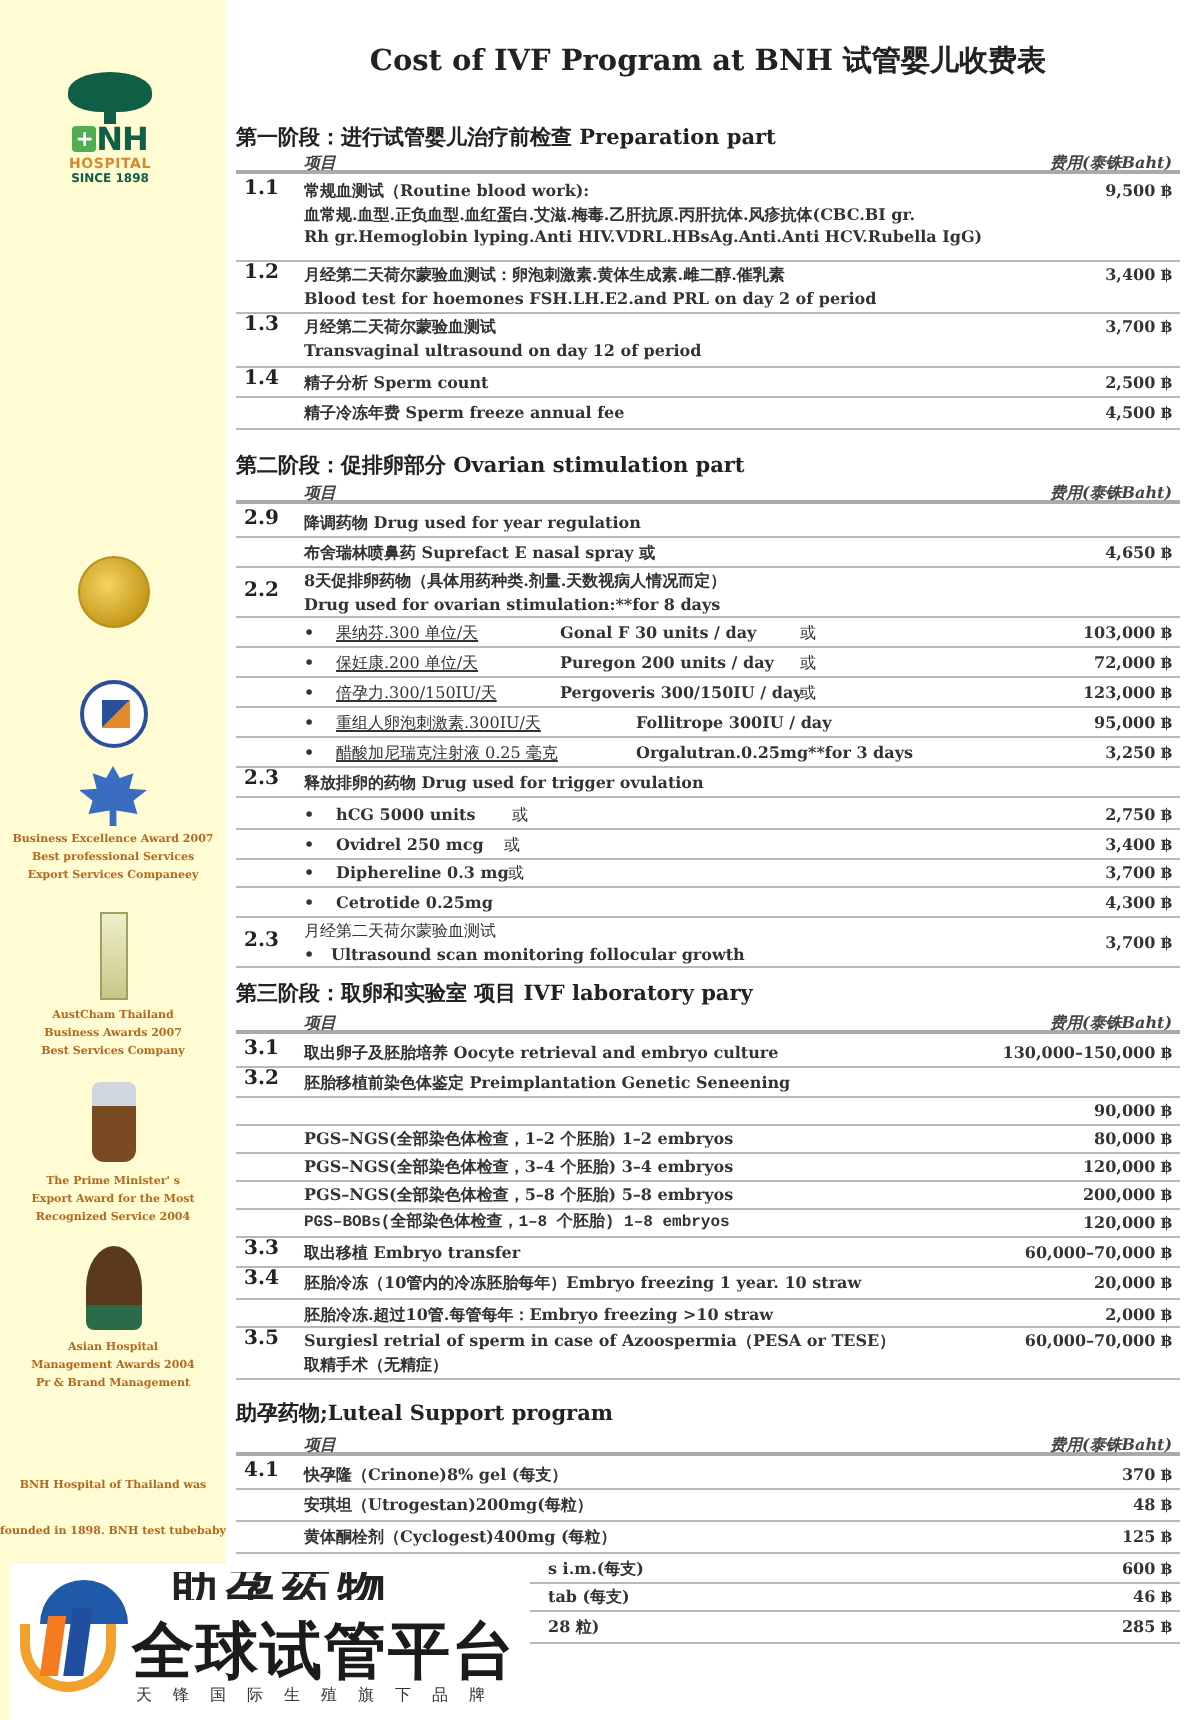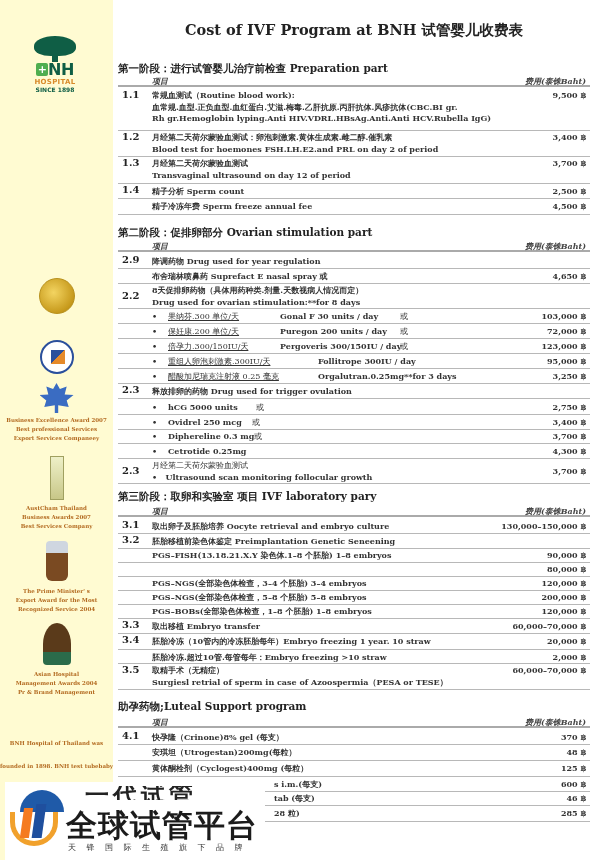--- a/index.html
+++ b/index.html
@@ -259,42 +259,42 @@
       </div>
     <span class="price" style="top:2px;">130,000–150,000 ฿</span>
   </div>
   <div class="row" style="top:534px;height:15px;">
     <span class="num" style="top:0;">3.2</span>
     <div class="desc" style="top:2px;">
         <span class="l2">胚胎移植前染色体鉴定 Preimplantation Genetic Seneening</span>
       </div>
   </div>
   <div class="row" style="top:549px;height:14px;">
-    <div class="desc" style="top:1px;">
-        <span class="l2">PGS–FISH(13.18.21.X.Y 染色体.1–8 个胚胎) 1–8 embryos</span>
-      </div>
     <span class="price" style="top:1px;">90,000 ฿</span>
   </div>
   <div class="row" style="top:563px;height:14px;">
+    <div class="desc" style="top:1px;">
+        <span class="l2">PGS–NGS(全部染色体检查，1–2 个胚胎) 1–2 embryos</span>
+      </div>
     <span class="price" style="top:1px;">80,000 ฿</span>
   </div>
   <div class="row" style="top:577px;height:14px;">
     <div class="desc" style="top:1px;">
         <span class="l2">PGS–NGS(全部染色体检查，3–4 个胚胎) 3–4 embryos</span>
       </div>
     <span class="price" style="top:1px;">120,000 ฿</span>
   </div>
   <div class="row" style="top:591px;height:14px;">
     <div class="desc" style="top:1px;">
         <span class="l2">PGS–NGS(全部染色体检查，5–8 个胚胎) 5–8 embryos</span>
       </div>
     <span class="price" style="top:1px;">200,000 ฿</span>
   </div>
   <div class="row" style="top:605px;height:14px;">
-    <div class="desc" style="top:1px;">
+    <div class="desc" style="top:1px;font-family:Liberation Mono, monospace;">
         <span class="l2">PGS–BOBs(全部染色体检查，1–8 个胚胎) 1–8 embryos</span>
       </div>
     <span class="price" style="top:1px;">120,000 ฿</span>
   </div>
   <div class="row" style="top:619px;height:15px;">
     <span class="num" style="top:0;">3.3</span>
     <div class="desc" style="top:2px;">
         <span class="l2">取出移植 Embryo transfer</span>
       </div>
     <span class="price" style="top:2px;">60,000–70,000 ฿</span>
@@ -308,22 +308,22 @@
   </div>
   <div class="row" style="top:650px;height:14px;">
     <div class="desc" style="top:2px;">
         <span class="l2">胚胎冷冻.超过10管.每管每年：Embryo freezing &gt;10 straw</span>
       </div>
     <span class="price" style="top:2px;">2,000 ฿</span>
   </div>
   <div class="row" style="top:664px;height:26px;">
     <span class="num" style="top:0;">3.5</span>
     <div class="desc" style="top:1px;">
+      <span class="l2">Surgiesl retrial of sperm in case of Azoospermia（PESA or TESE）</span>
       <span class="l2">取精手术（无精症）</span>
-      <span class="l2">Surgiesl retrial of sperm in case of Azoospermia（PESA or TESE）</span>
     </div>
     <span class="price" style="top:1px;">60,000–70,000 ฿</span>
   </div>
 
   <div class="section-title" style="top:700px;">助孕药物;Luteal Support program</div>
   <div class="col-head" style="top:717px;">
     <span class="h-item">项目</span>
     <span class="h-fee">费用(泰铢Baht)</span>
   </div>
   <div class="row" style="top:730px;height:15px;">
@@ -366,15 +366,15 @@
 </div>
 
 <div class="watermark"></div>
 <div class="watermark2"></div>
 <div class="wm-logo">
   <div class="arc"></div>
     <div class="swoosh"></div>
     <div class="bar1"></div>
     <div class="bar2"></div>
 </div>
-<div class="wm-top">一代试管</div>
+<div class="wm-top">助孕药物</div>
 <div class="wm-main">全球试管平台</div>
 <div class="wm-sub">天锋国际生殖旗下品牌</div>
 
 </body></html>

